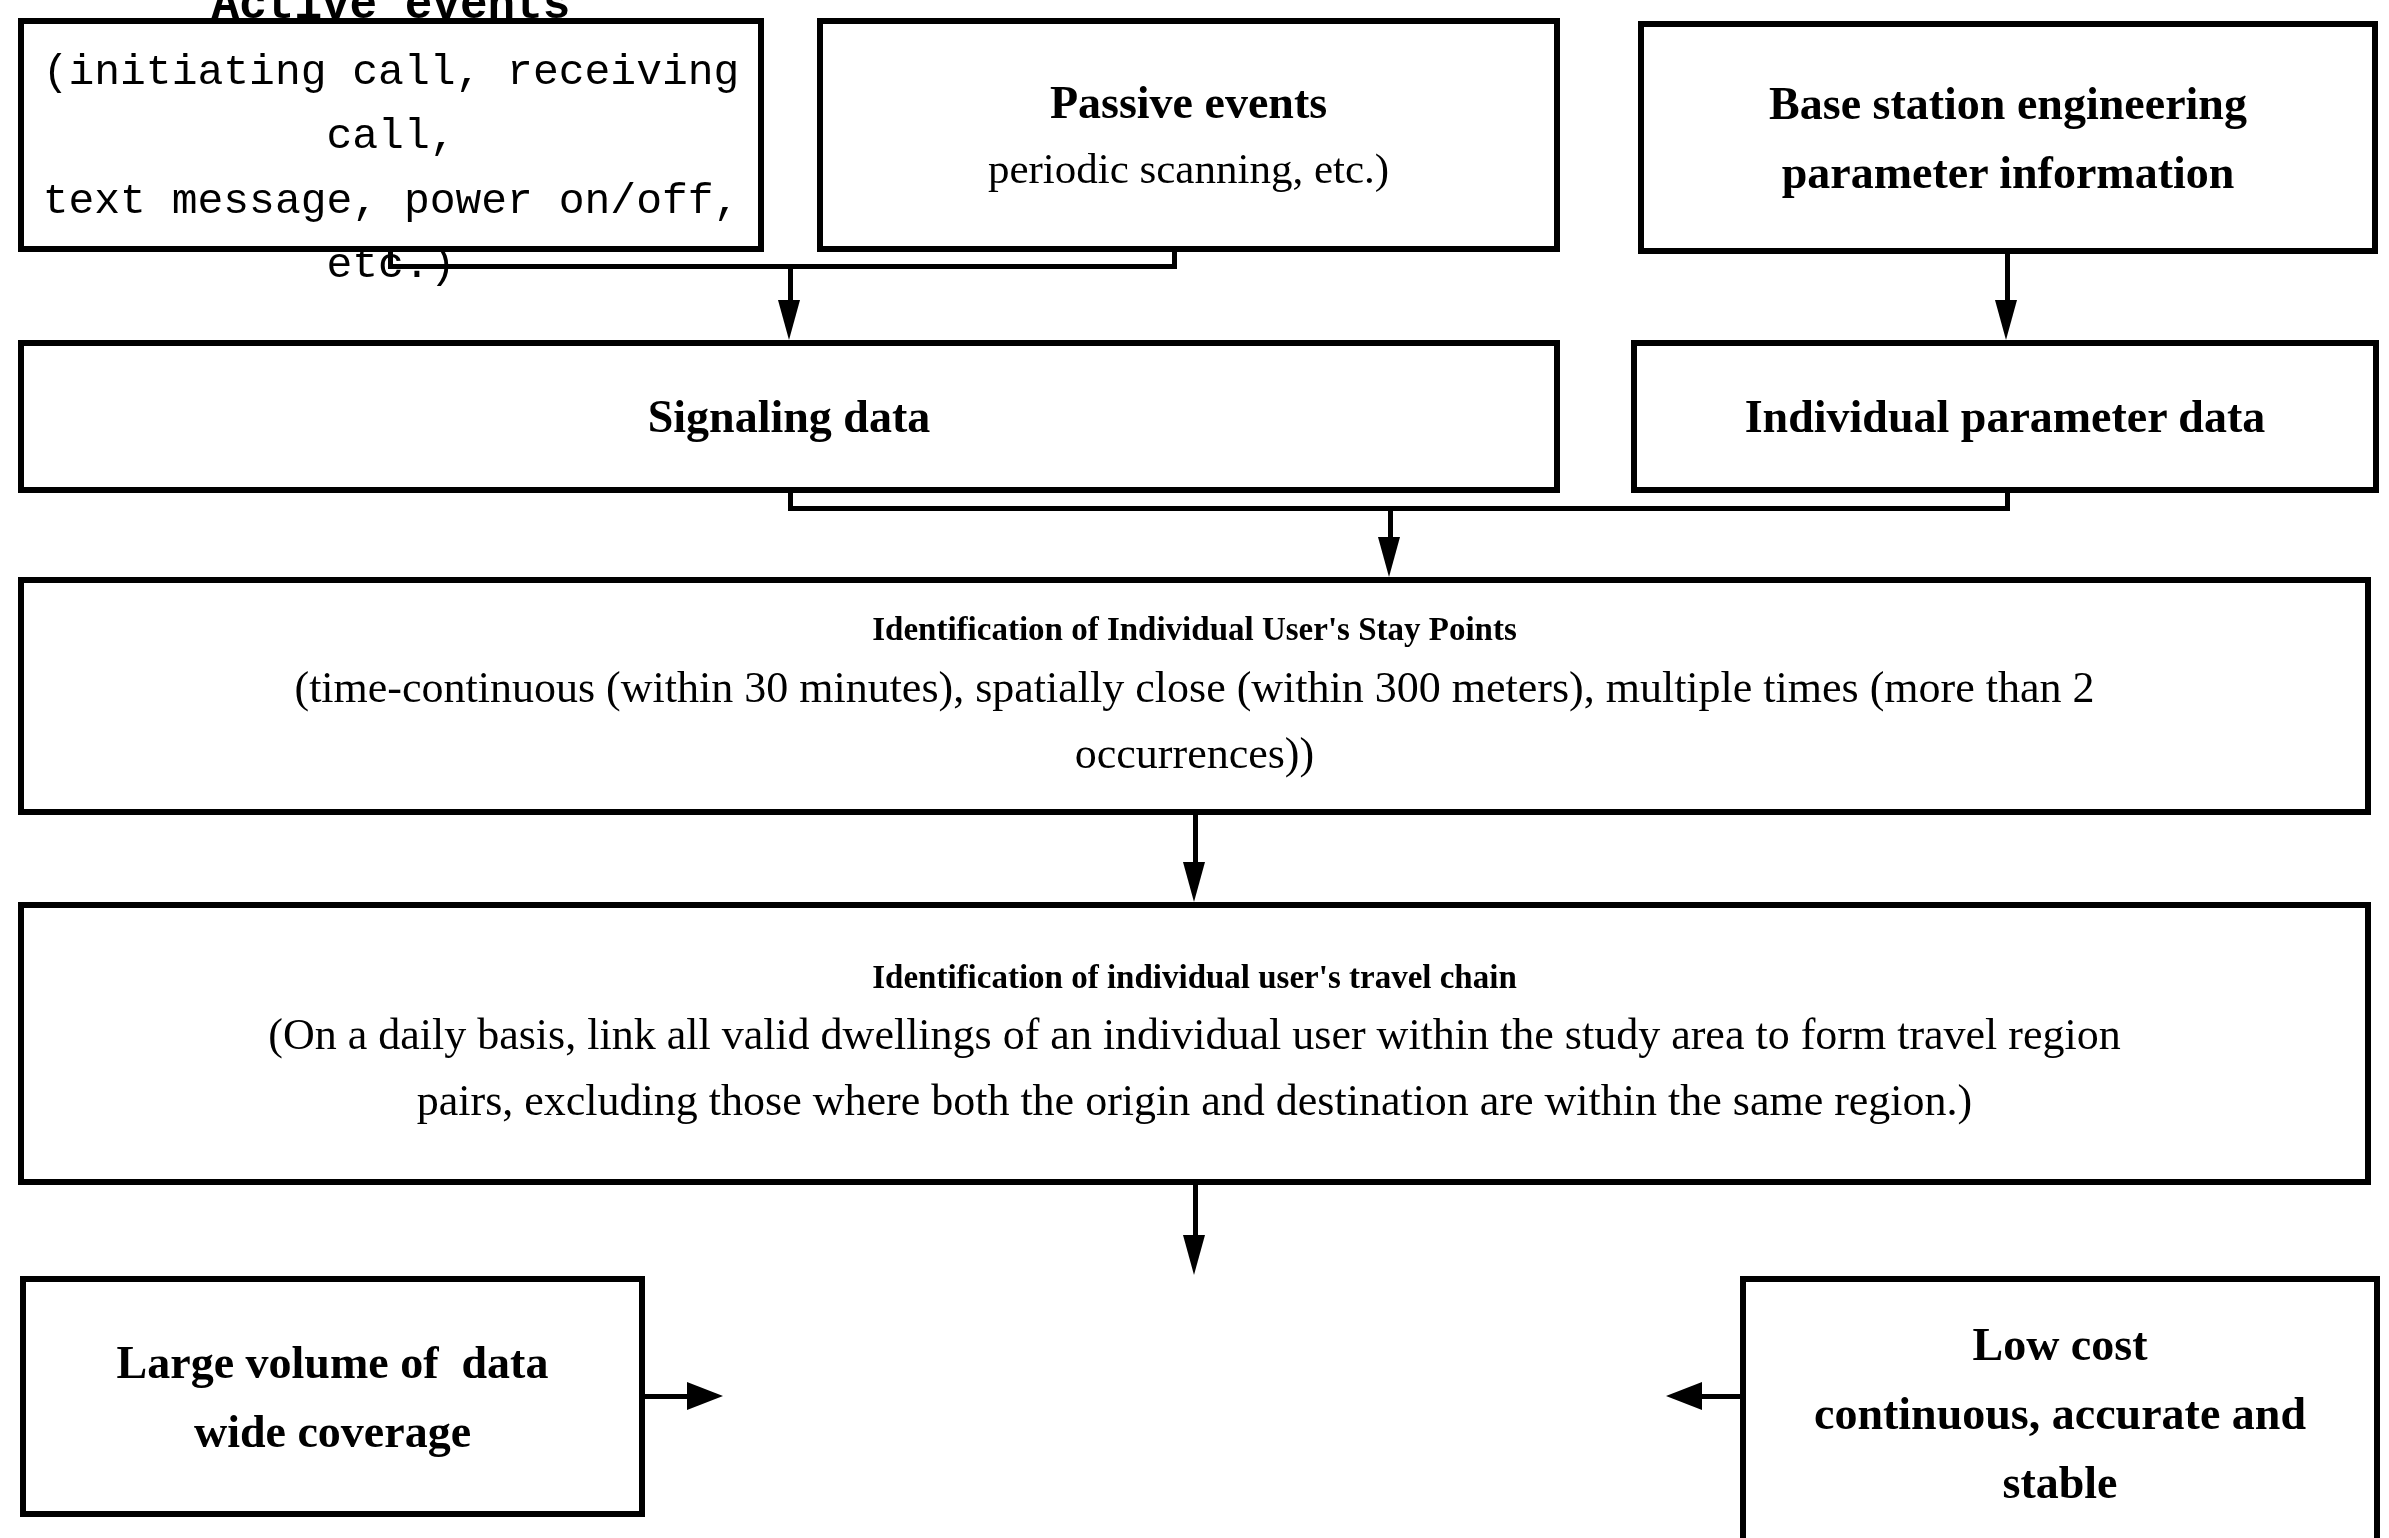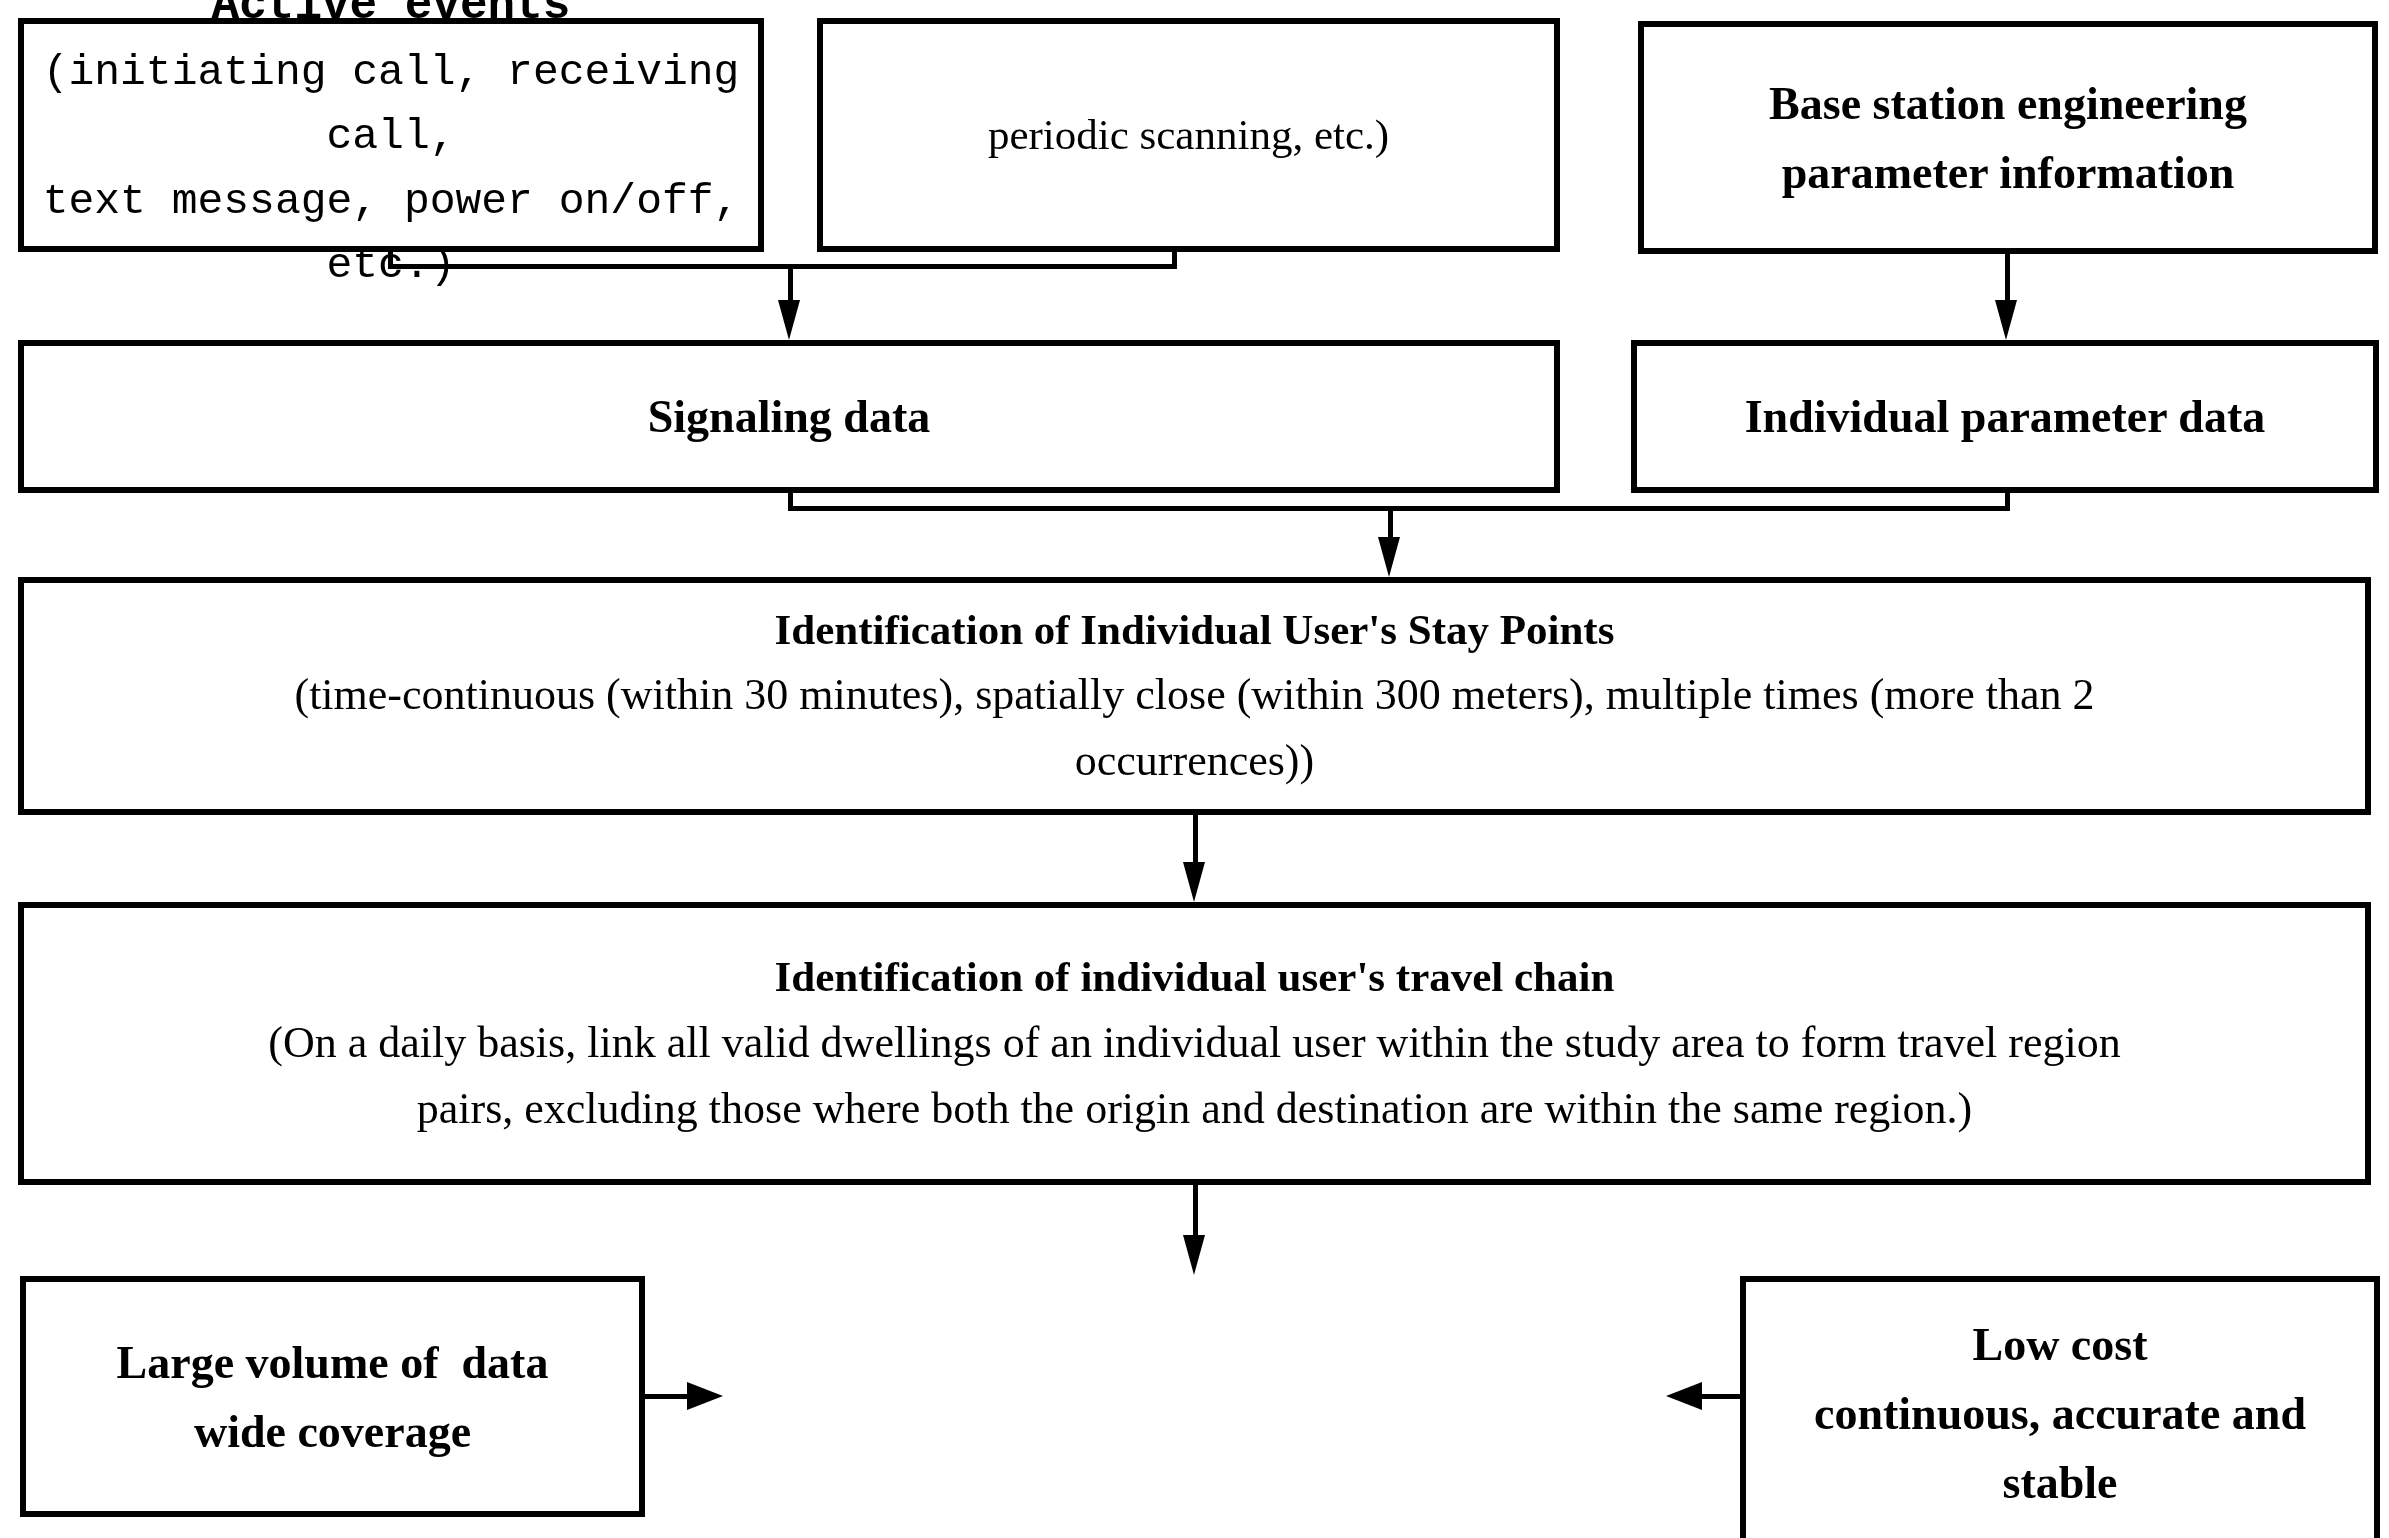--- a/index.html
+++ b/index.html
@@ -27,21 +27,21 @@
     font-weight:700;
     font-size:46px;
     line-height:1.5;
     white-space:pre-wrap;
   }
   .line{
     font-size:43px;
     line-height:1.5;
     white-space:pre-wrap;
   }
-  .wide .t{font-size:43px;}
+  .wide .t{font-size:33px;}
   .wide .line{font-size:44px;}
   
   .v{position:absolute;width:4.6px;background:#000000;}
   .h{position:absolute;height:4.6px;background:#000000;}
   .head-down{
     position:absolute;width:0;height:0;
     border-left:11.7px solid transparent;
     border-right:11.7px solid transparent;
     border-top:40px solid #000000;
   }
@@ -74,20 +74,21 @@
 
 <div class="canvas">
 
   <div class="box" id="box-active">
     <div class="t">Active events</div>
     <div class="line">(initiating call, receiving call,</div>
     <div class="line">text message, power on/off, etc.)</div>
   </div>
 
   <div class="box" id="box-passive">
+    <div class="t">Passive events</div>
     <div class="line">periodic scanning, etc.)</div>
   </div>
 
   <div class="box" id="box-basestn">
     <div class="t">Base station engineering</div>
     <div class="t">parameter information</div>
   </div>
 
   <div class="v" style="left:388px;top:251px;height:17.6px;"></div>
   <div class="v" style="left:1172px;top:251px;height:17.6px;"></div>

